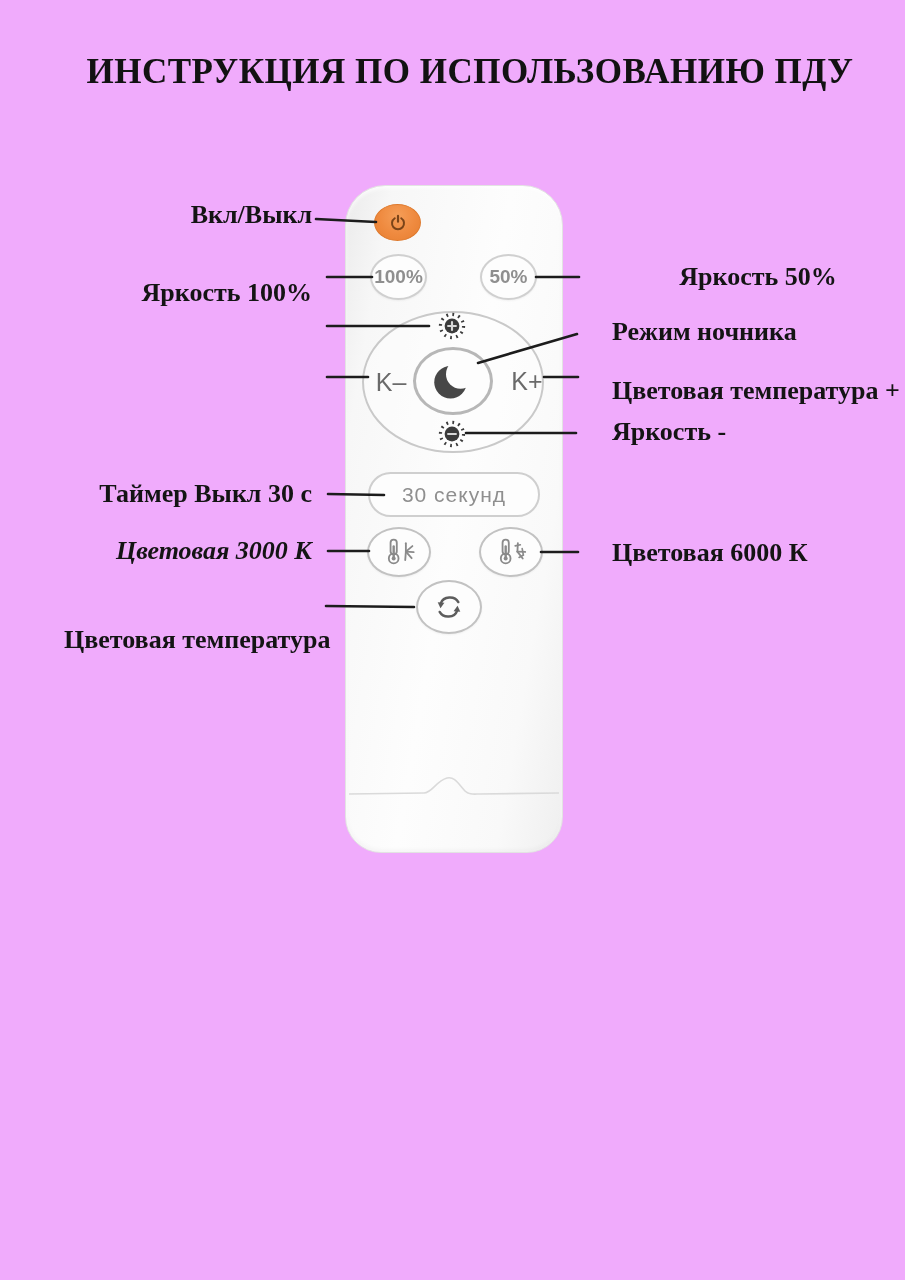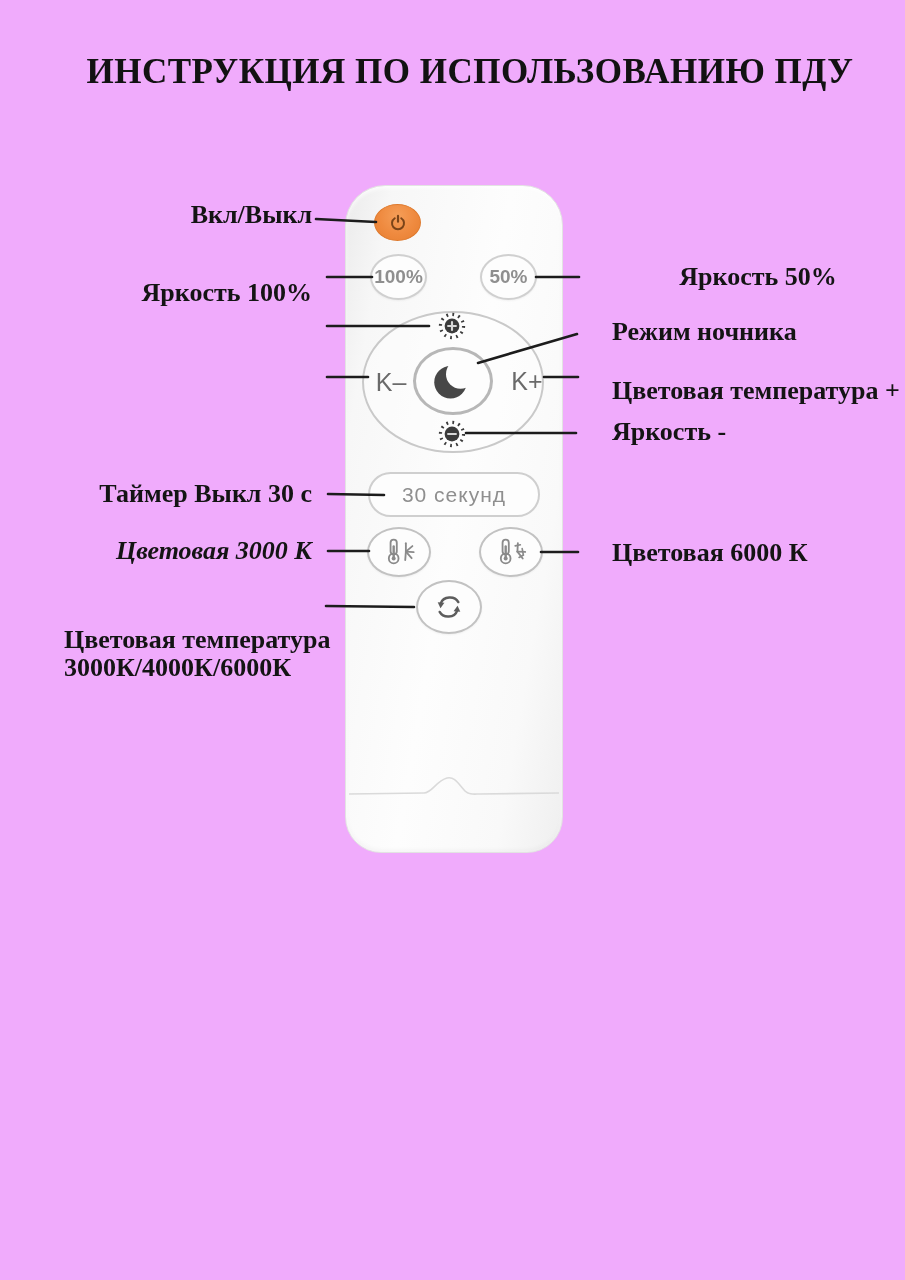--- a/index.html
+++ b/index.html
@@ -174,21 +174,20 @@
       </svg>
     </span>
   </div>
 
   <div class="lbl lbl-left" style="top:200px;">Вкл/Выкл</div>
   <div class="lbl lbl-left" style="top:268px;margin-top:10px;">Яркость 100%</div>
   <div class="lbl lbl-left" style="top:479px;">Таймер Выкл 30 с</div>
   <div class="lbl lbl-left" style="top:536px;font-style:italic;">Цветовая 3000 К</div>
   <div class="lbl" style="left:36px; top:590px; text-align:left; line-height:28px;margin-top:36px;">
     <span style="display:block;">Цветовая температура</span>
-    <span style="display:block;">3000К/4000К/6000К</span>
   </div>
 
   <div class="lbl lbl-right" style="top:262px;text-align:center;">Яркость 50%</div>
   <div class="lbl lbl-right" style="top:317px;">Режим ночника</div>
   <div class="lbl lbl-right" style="top:376px;">Цветовая температура +</div>
   <div class="lbl lbl-right" style="top:417px;">Яркость -</div>
   <div class="lbl lbl-right" style="top:538px;">Цветовая 6000 К</div>
 
   <svg class="overlay" width="905" height="1280" viewBox="0 0 905 1280">
     <g stroke="#1c1c1c" stroke-width="2.6" stroke-linecap="round">

